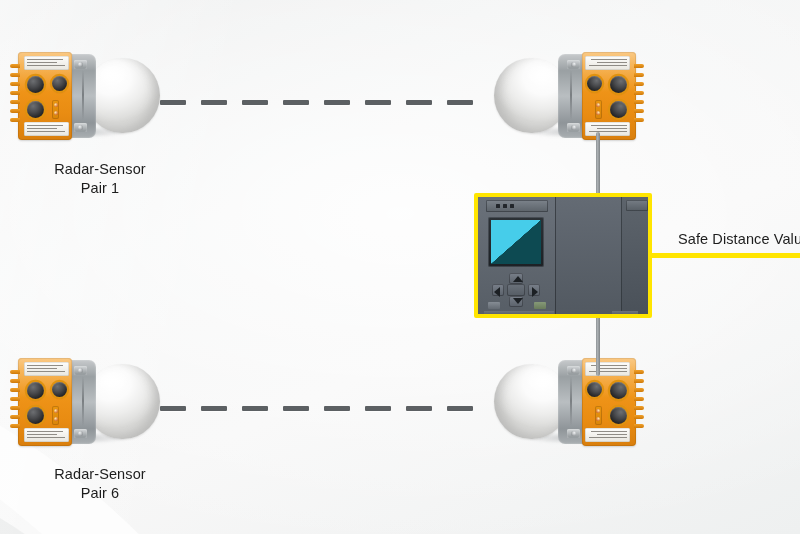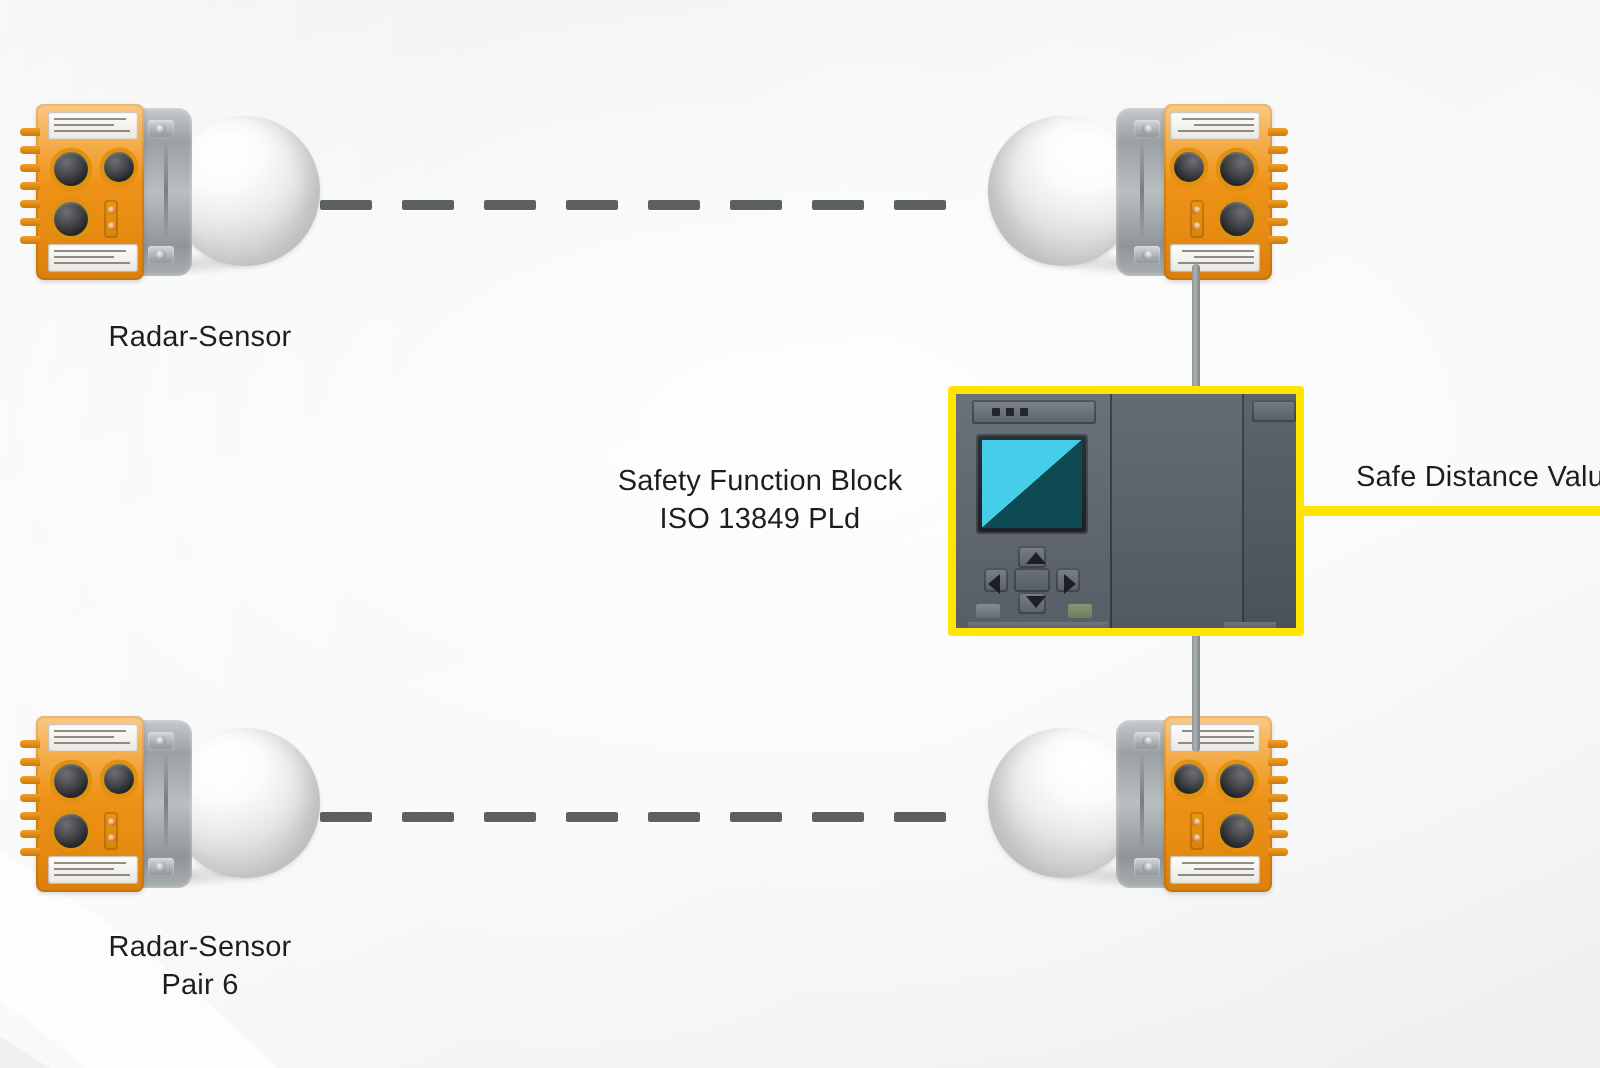--- a/index.html
+++ b/index.html
@@ -325,20 +325,21 @@
       <div class="plate bot">
           <s></s>
           <s></s>
           <s></s>
         </div>
     </div>
   </div>
 
   <div class="lbl" style="left:0;top:160px;width:200px;">
     <div>Radar-Sensor</div>
+    <div>Pair 1</div>
   </div>
 
   <div class="beam" id="beam2" style="left:160px;top:406px;width:330px;">
       <i style="left: 0px;"></i>
       <i style="left: 41px;"></i>
       <i style="left: 82px;"></i>
       <i style="left: 123px;"></i>
       <i style="left: 164px;"></i>
       <i style="left: 205px;"></i>
       <i style="left: 246px;"></i>
@@ -476,21 +477,17 @@
         <div class="softkey esc"></div>
         <div class="softkey ok"></div>
       </div>
 
       <div class="plc-foot"></div>
       <div class="plc-foot2"></div>
     </div>
     <div class="plc-hl"></div>
   </div>
 
-  <div class="lbl" style="left:290px;top:232px;width:180px;">
-    <div>Safety Function Block</div>
-    <div>ISO 13849 PLd</div>
-  </div>
 
   <div class="out-line" style="left:648px;top:253px;width:152px;"></div>
   <div class="lbl left" style="left:678px;top:230px;">Safe Distance Valu</div>
 
 </div>
 
 </body></html>

